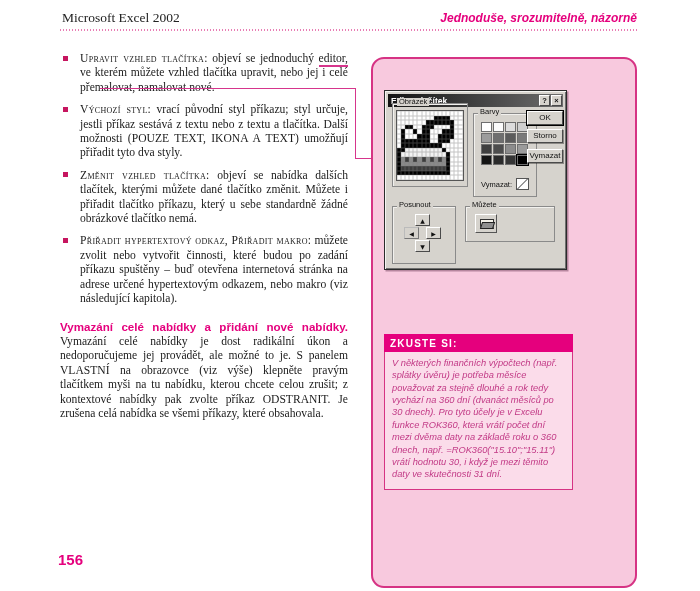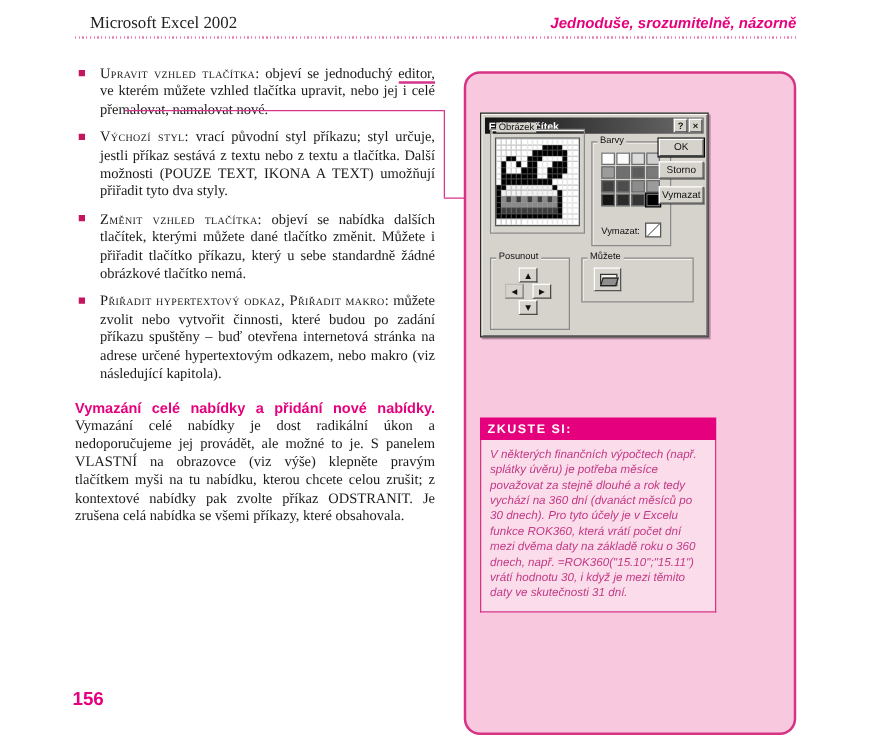--- a/index.html
+++ b/index.html
@@ -1,21 +1,21 @@
 <!DOCTYPE html>
 <html><head>
 <meta charset="utf-8">
 <style>
   html,body{margin:0;padding:0;}
   body{width:700px;height:591px;background:#fff;position:relative;overflow:hidden;
        font-family:"Liberation Serif",serif;-webkit-font-smoothing:antialiased;}
   .abs{position:absolute;}
 
   
-  .hdr-left{left:72px;top:10px;font:13.5px "Liberation Serif",serif;color:#222;}
+  .hdr-left{left:62px;top:10px;font:13.5px "Liberation Serif",serif;color:#222;}
   .hdr-right{right:63px;top:11px;font:italic bold 12px "Liberation Sans",sans-serif;color:#e5007d;}
   .hdr-rule{left:60px;top:29px;width:577px;height:2px;
             background-image:repeating-linear-gradient(90deg,#e87db4 0 1px,transparent 1px 3px);}
 
   
   .leftcol{left:60px;top:52px;width:288px;color:#1a1a1a;}
   ul.blist{list-style:none;margin:0;padding:0;}
   ul.blist li{position:relative;padding-left:20px;margin:0 0 8px 0;
               font-size:11.6px;line-height:14.4px;text-align:justify;}
   .bullet-square{position:absolute;left:3px;top:3.5px;width:5px;height:5px;background:#c6155f;}

